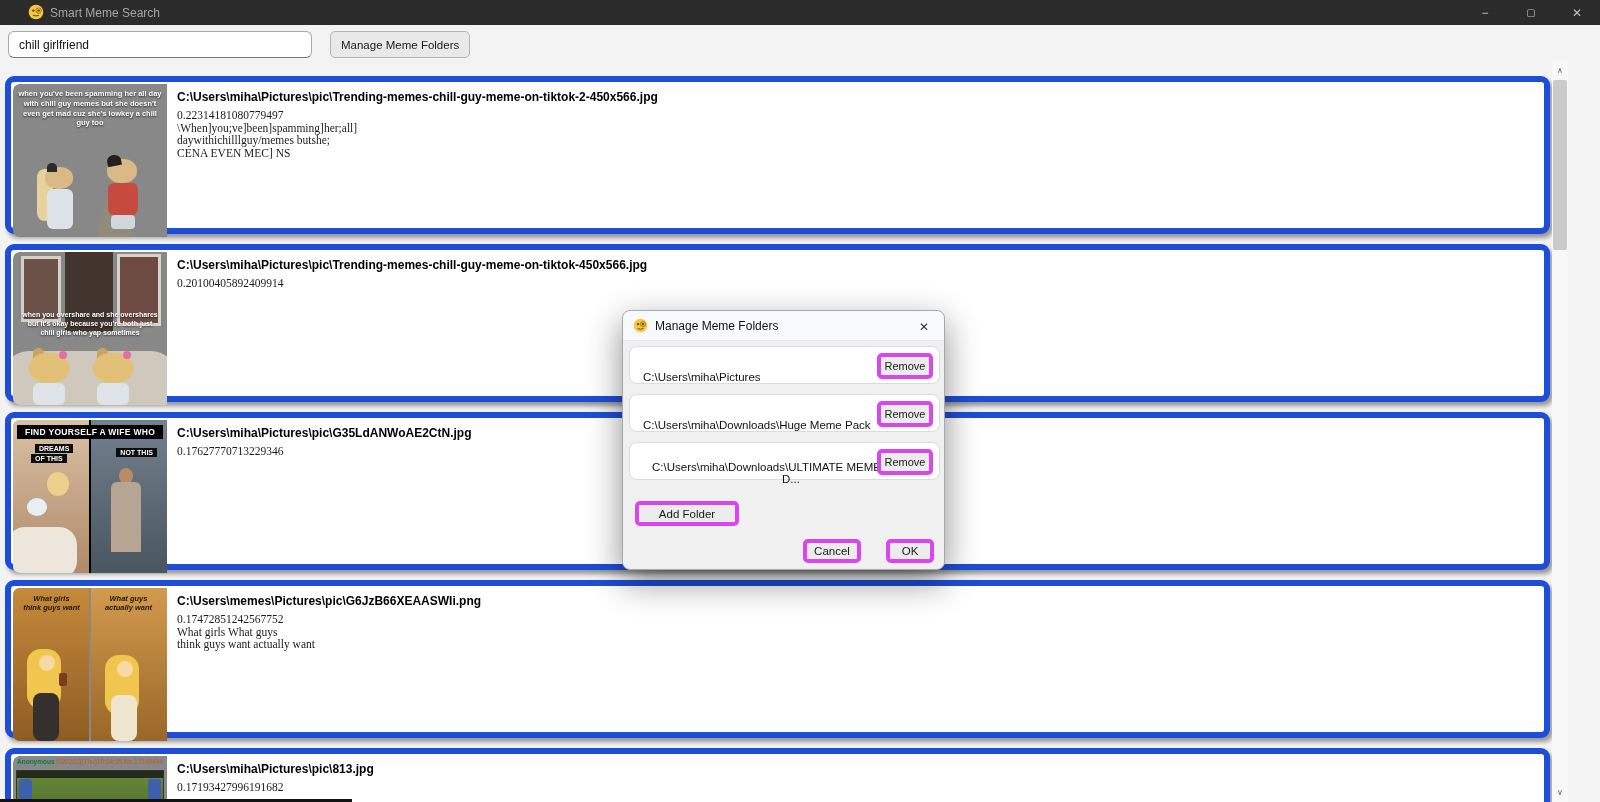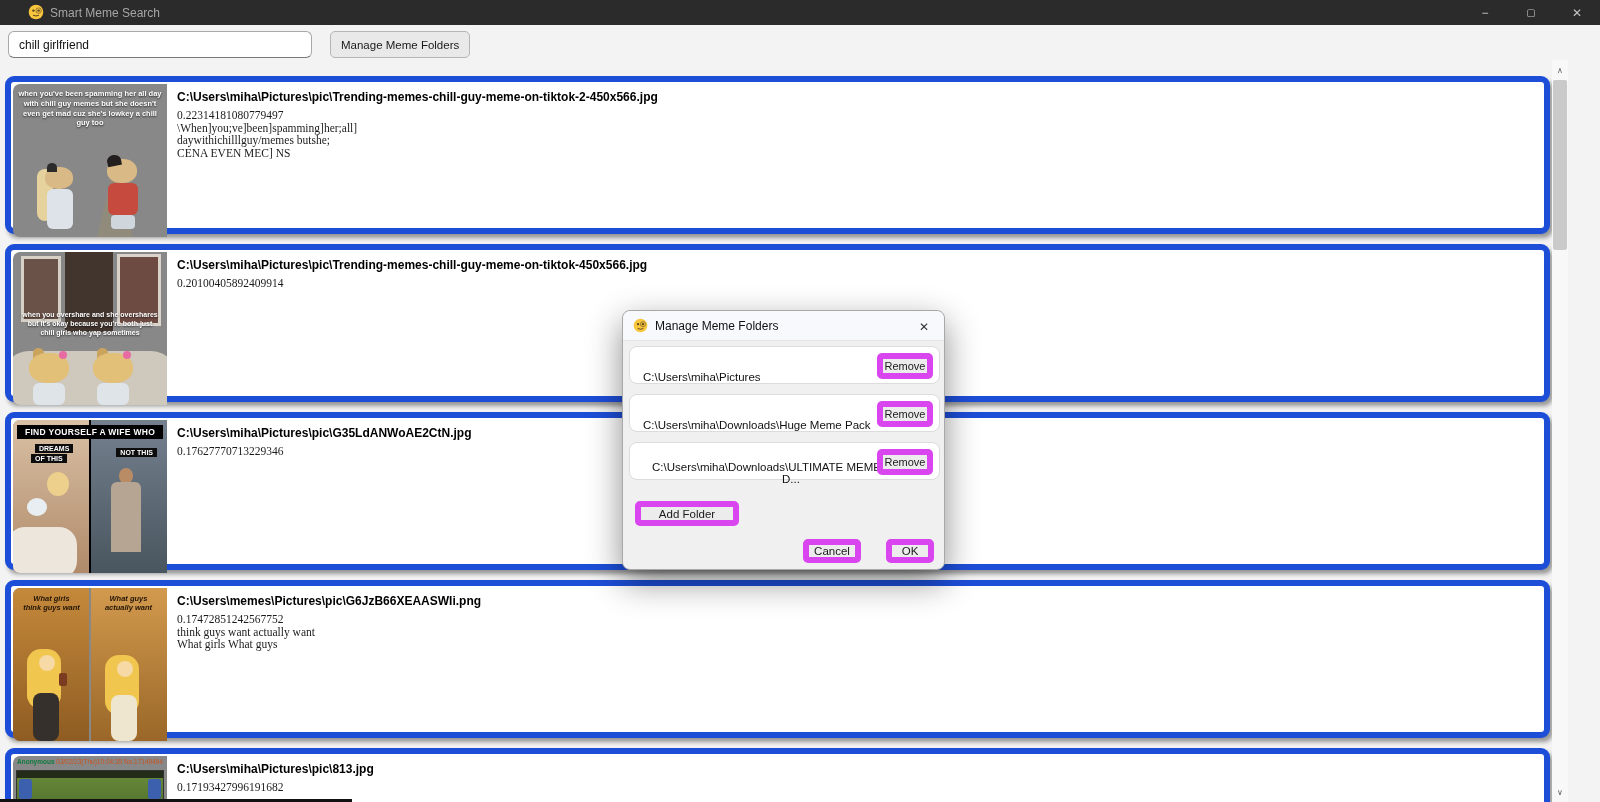--- a/index.html
+++ b/index.html
@@ -129,21 +129,21 @@
   .dlg-head { position:absolute; left:0; top:0; right:0; height:30px; background:#f8f9fc;
     border-bottom:1px solid #e4e4e4; border-radius:8px 8px 0 0; }
   .dlg-icon { position:absolute; left:10px; top:7px; width:15px; height:15px; }
   .dlg-title { position:absolute; left:32px; top:8px; font-size:12px; color:#111; }
   .dlg-close { position:absolute; right:10px; top:6px; width:20px; height:20px; display:flex;
     align-items:center; justify-content:center; font-size:12px; color:#333; }
   .folder-row { position:absolute; left:6px; width:311px; height:38px; background:#fff;
     border:1px solid #dcdcdc; border-radius:8px; }
   .folder-row .fpath2 { position:absolute; left:13px; top:12px; height:100%; display:flex; align-items:center;
     font-size:11.5px; color:#111;text-align:center; }
-  .btn { background:#ececec; border:6px solid #d946ef; border-radius:5px; font-family:inherit;
+  .btn { background:#ececec; border:4px solid #d946ef; border-radius:5px; font-family:inherit;
     font-size:11px; color:#1a1a1a; }
   .remove-btn { position:absolute; right:6px; top:6px; width:56px; height:26px; }
   .add-btn { position:absolute; left:12px; top:190px; width:104px; height:25px; font-size:11.5px; }
   .cancel-btn { position:absolute; right:83px; bottom:6px; width:58px; height:24px; font-size:11.5px; }
   .ok-btn { position:absolute; right:10px; bottom:6px; width:48px; height:24px; font-size:11.5px; }
 
   .bottom-artifact { position:absolute; left:0; top:799px; width:352px; height:3px; background:#121212; }
 </style>
 </head>
 <body>
@@ -257,22 +257,22 @@
     </div>
     <div class="lbl ll">What girls
 think guys want</div>
     <div class="lbl lr">What guys
 actually want</div>
   </div>
   <div class="meta">
     <div class="fpath">C:\Users\memes\Pictures\pic\G6JzB66XEAASWIi.png</div>
     <div class="score">0.17472851242567752</div>
     <div class="ocr">
+      <span>What girls What guys</span>
       <span>think guys want actually want</span>
-      <span>What girls What guys</span>
     </div>
   </div>
 </div>
 
 <div class="card" style="top:748px">
   <div class="thumb t-chan">
     <div class="hdr">
       <span class="poster">Anonymous</span>
       <span class="stamp">03/02/23(Thu)10:04:35 No.17149494</span>
     </div>

